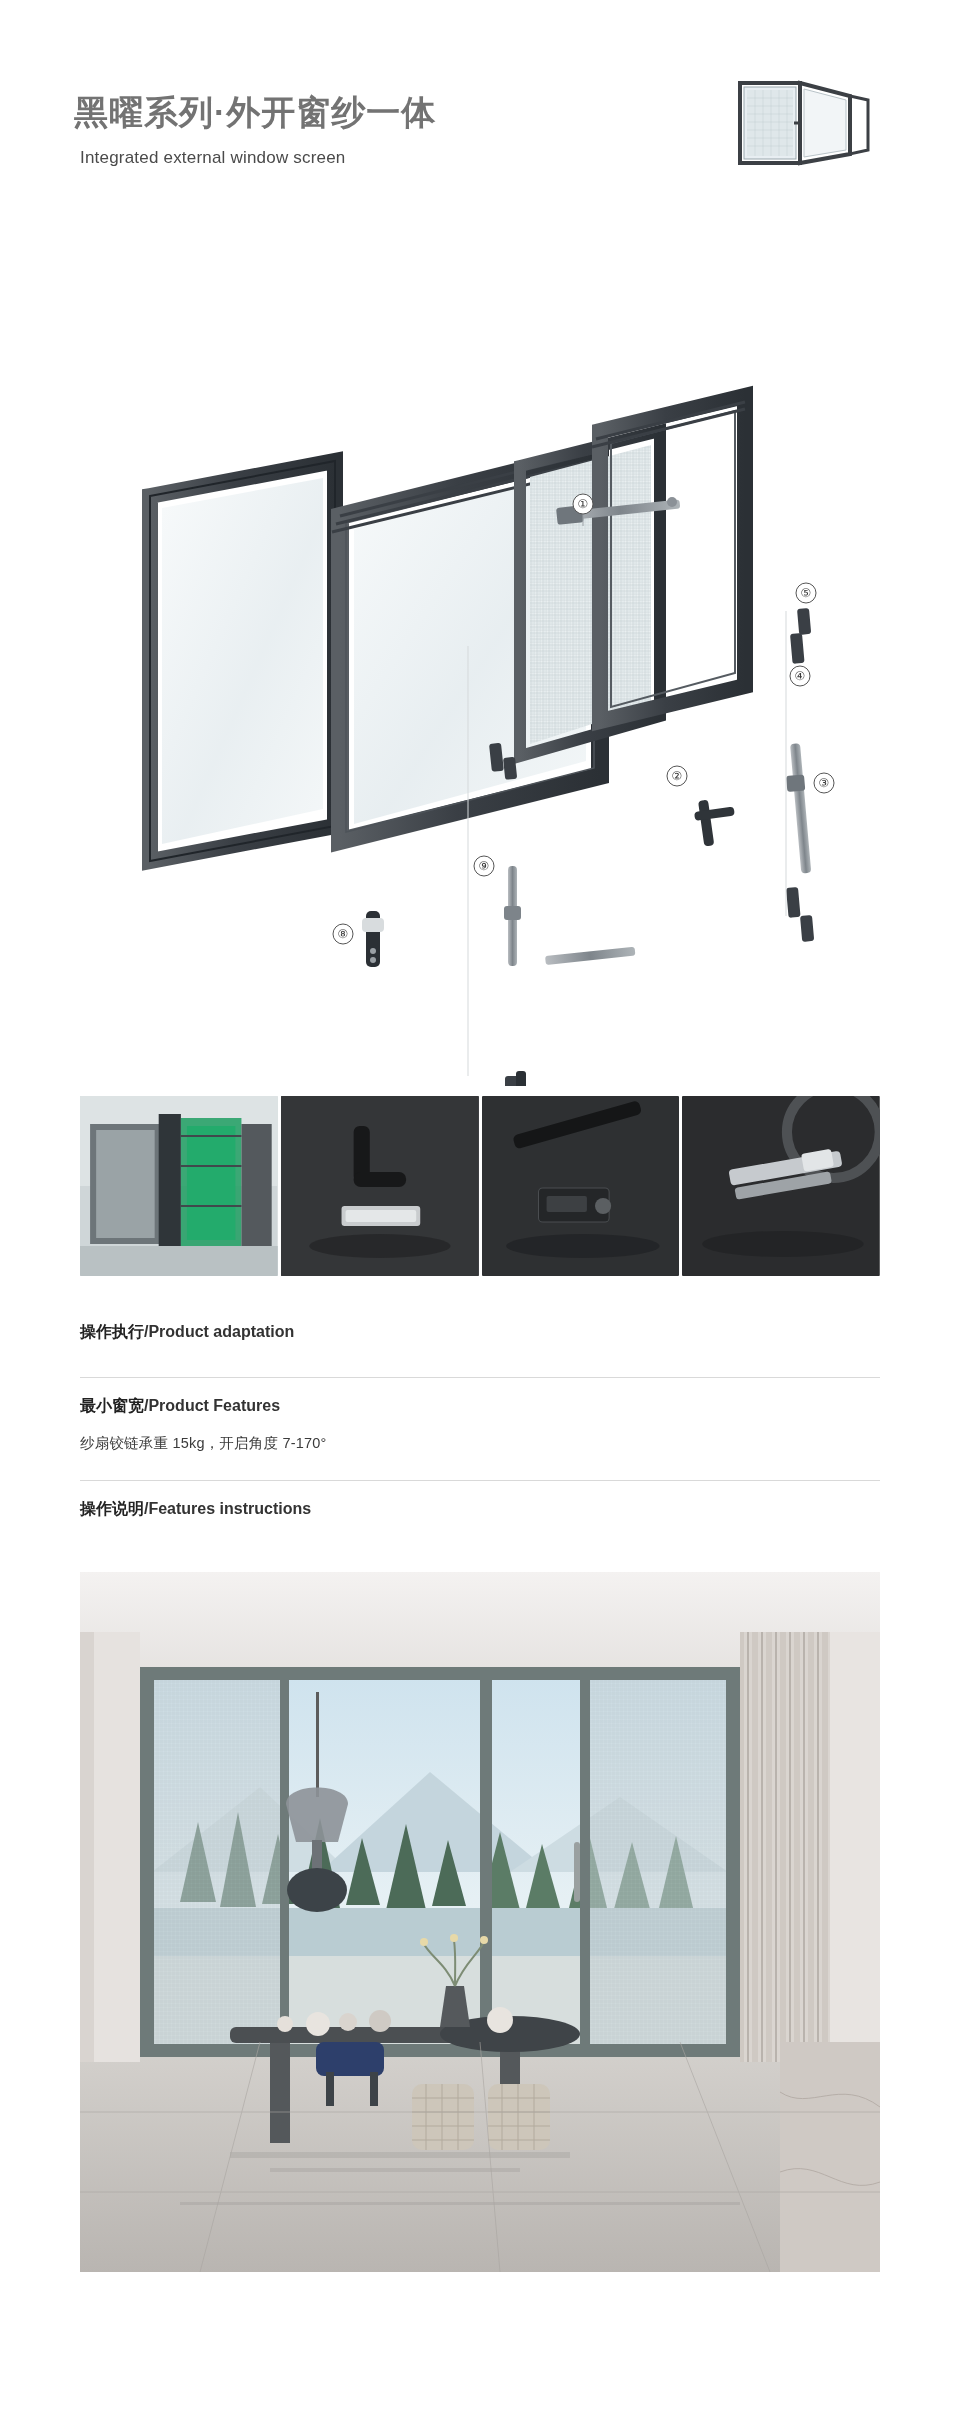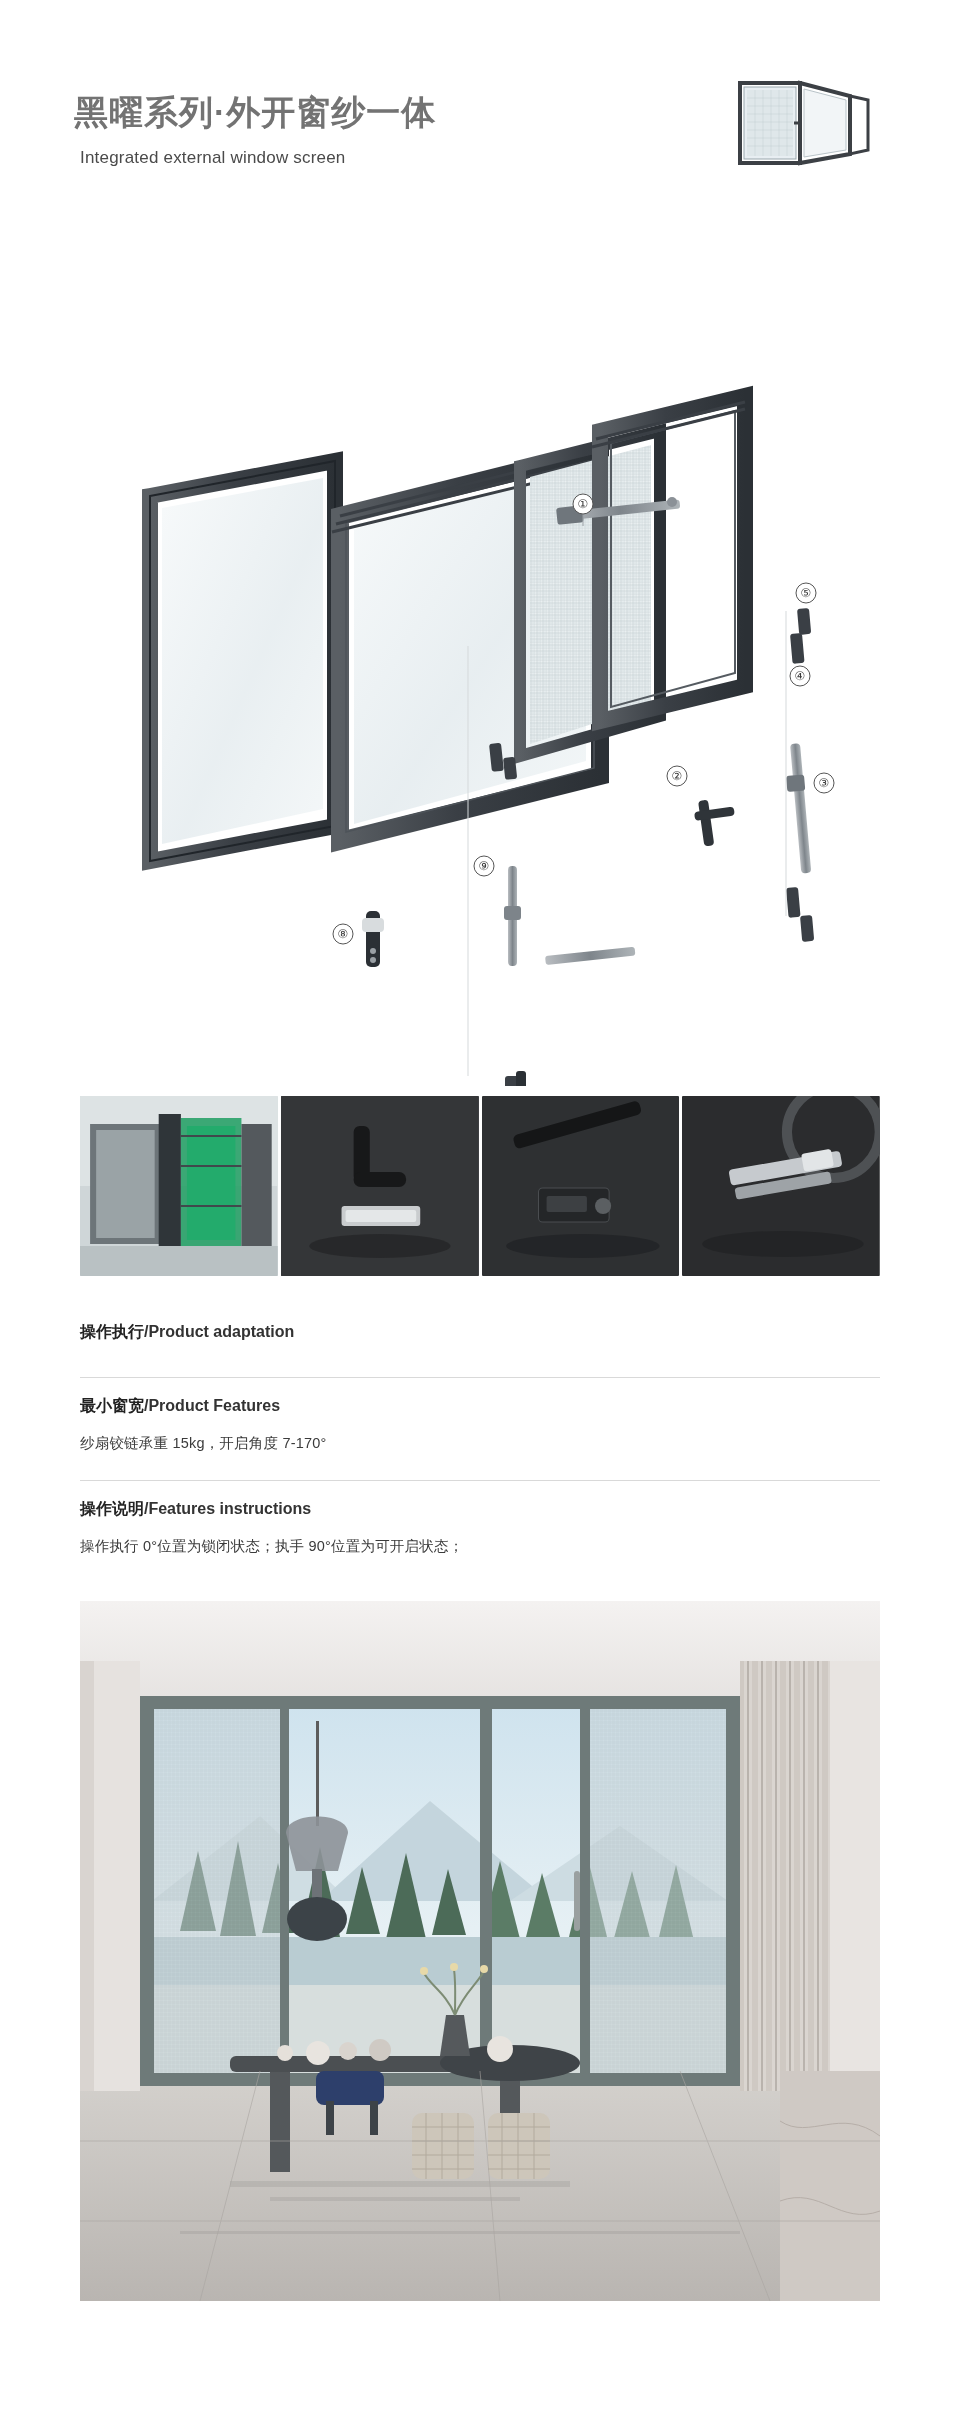--- a/index.html
+++ b/index.html
@@ -385,21 +385,20 @@
       </div>
       <div class="spec-line">纱扇铰链承重 15kg，开启角度 7-170°</div>
     </div>
 
     <div class="divider"></div>
 
     <div class="spec-block">
       <div class="spec-head">
         <b>操作说明</b><span>/Features instructions</span>
       </div>
-      <div class="spec-line">操作执行 0°位置为锁闭状态；执手 90°位置为可开启状态；</div>
     </div>
   </div>
 
   <div class="hero">
     <svg viewBox="0 0 800 700" preserveAspectRatio="none" aria-hidden="true">
       <defs>
         <linearGradient id="wallg" x1="0" y1="0" x2="0" y2="1">
           <stop offset="0%" stop-color="#efeceb"></stop>
           <stop offset="100%" stop-color="#dcd8d6"></stop>
         </linearGradient>

